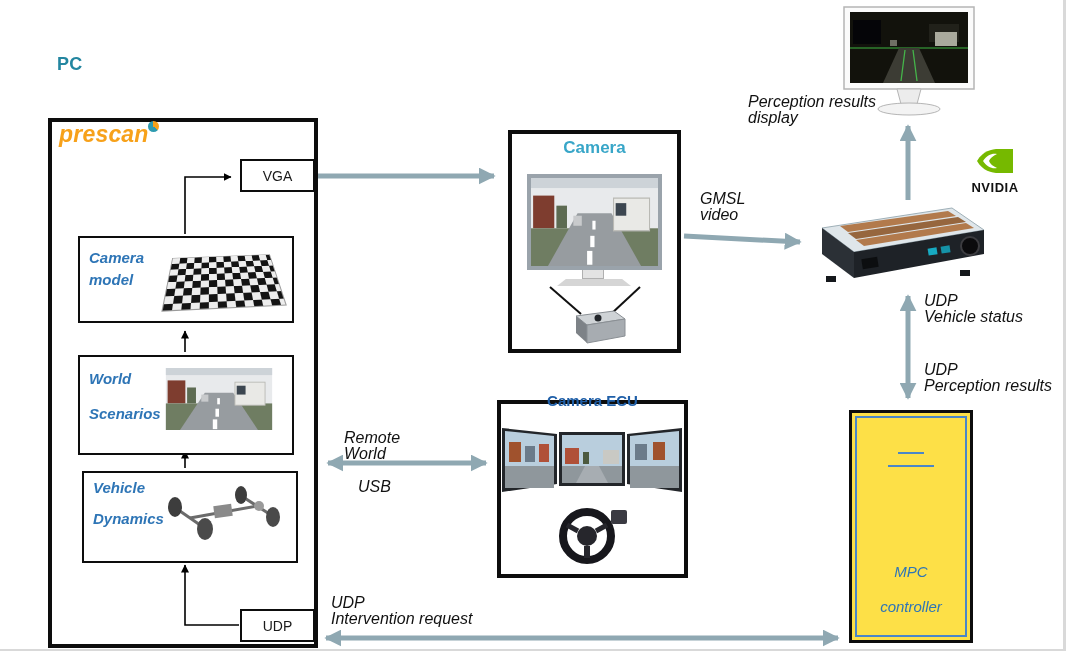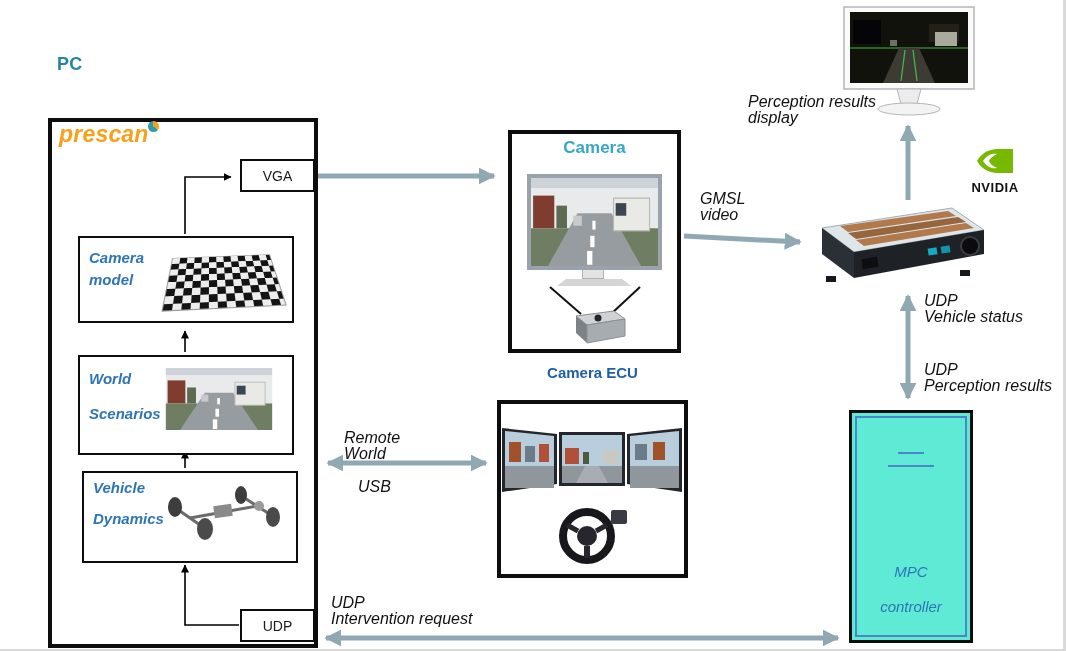--- a/index.html
+++ b/index.html
@@ -39,30 +39,30 @@
   .camera-box { left:508px; top:130px; width:173px; height:223px; border:4px solid #0d0d0d; background:#fff; }
   .camera-title { position:absolute; top:4px; left:0; right:0; text-align:center;
     color:#38a6c8; font-weight:bold; font-size:17px; }
   .cam-monitor { position:absolute; left:15px; top:40px; width:135px; height:96px;
     border:4px solid #9aa3ab; background:#e8eaec; }
   .cam-neck { position:absolute; left:70px; top:136px; width:22px; height:9px;
     background:#e3e3e3; border:1px solid #b0b0b0; border-top:none; }
   .cam-base { position:absolute; left:45px; top:145px; width:74px; height:7px; background:#d5d5d5;
     clip-path: polygon(12% 0, 88% 0, 100% 100%, 0 100%); }
 
-  .ecu-title { left:497px; top:364px; width:191px; text-align:center;
+  .ecu-title { left:497px; top:392px; width:191px; text-align:center;
     color:#1f5fa8; font-weight:bold; font-size:15px; }
   .ecu-box { left:497px; top:400px; width:191px; height:178px; border:4px solid #0d0d0d; background:#fff; }
 
   .note { font-style:italic; font-size:16px; line-height:16px; color:#111; }
 
   .nvidia-block { left:962px; top:147px; width:66px; text-align:center; }
   .nvidia-word { font-weight:bold; font-size:13px; letter-spacing:.5px; color:#111; margin-top:1px; }
 
-  .mpc-outer { left:849px; top:410px; width:124px; height:233px; border:3px solid #0d0d0d; background:#5eead4; }
+  .mpc-outer { left:849px; top:410px; width:124px; height:233px; border:3px solid #0d0d0d; background:#fde047; }
   .mpc-inner { position:absolute; inset:3px; border:2px solid #4a86c8; }
   .mpc-dash { position:absolute; left:50%; transform:translateX(-50%); height:2px; background:#4a86c8; }
   .mpc-text { position:absolute; left:0; right:0; top:145px; text-align:center;
     color:#2e75b6; font-size:15px; font-style:italic; }
   .mpc-text div + div { margin-top:18px; }
 
   .garrow { stroke:#8fa8b2; stroke-width:5; fill:none; }
   .barrow { stroke:#000; stroke-width:1.6; fill:none; }
 </style>
 </head>

